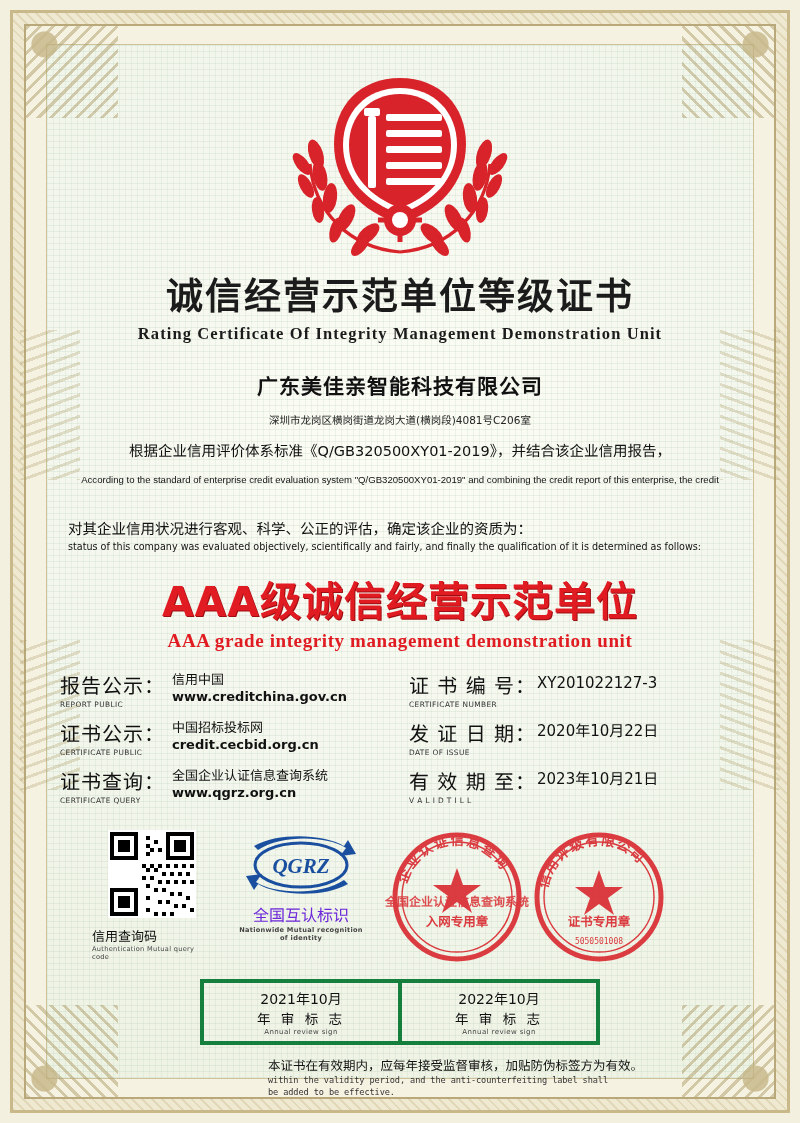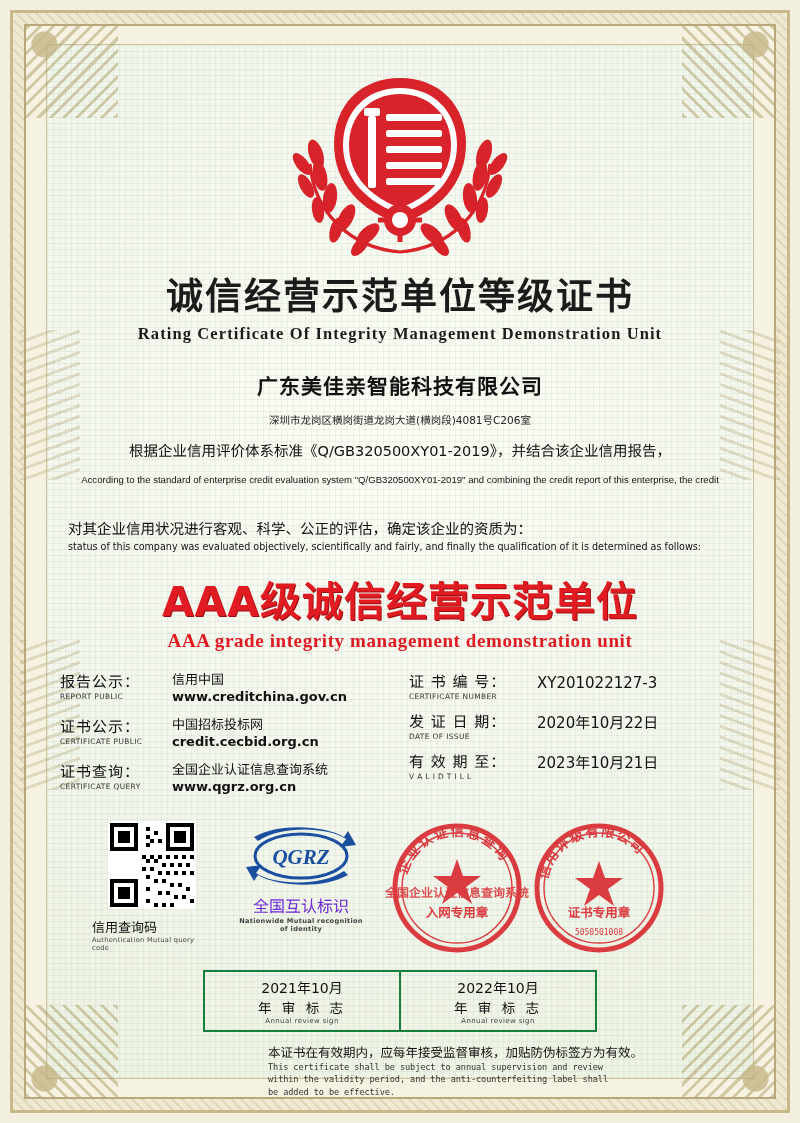--- a/index.html
+++ b/index.html
@@ -190,21 +190,21 @@
   .info-row {
     display: flex;
     align-items: flex-start;
     margin-bottom: 9px;
   }
   .lbl {
     width: 112px;
     flex: none;
   }
   .lbl .cn {
-    font-size: 15px;
+    font-size: 20px;
     color: #111;
     letter-spacing: 1px;
     white-space: nowrap;
   }
   .lbl .en {
     font-size: 7.4px;
     color: #333;
     letter-spacing: .4px;
     margin-top: 1px;
     white-space: nowrap;
@@ -262,21 +262,21 @@
 
   
   .annual {
     display: flex;
     justify-content: center;
     margin-top: 2px;
   }
   .annual-box {
     width: 194px;
     height: 58px;
-    border: 2px solid #15803d;
+    border: 4px solid #15803d;
     display: flex;
     flex-direction: column;
     align-items: center;
     justify-content: center;
   }
   .annual-box + .annual-box { border-left: none; }
   .annual-box .y { font-size: 14px; color: #111; }
   .annual-box .cn { font-size: 13.5px; color: #111; letter-spacing: 3px; }
   .annual-box .en { font-size: 7px; color: #444; letter-spacing: .4px; }
 
@@ -590,19 +590,18 @@
       </div>
       <div class="annual-box">
         <div class="y">2022年10月</div>
         <div class="cn">年 审 标 志</div>
         <div class="en">Annual review sign</div>
       </div>
     </div>
 
     <div class="note">
       <div class="cn">本证书在有效期内，应每年接受监督审核，加贴防伪标签方为有效。</div>
-      <div class="en">This certificate shall be subject to annual supervision and review</div>
       <div class="en">within the validity period, and the anti-counterfeiting label shall</div>
       <div class="en">be added to be effective.</div>
     </div>
 
   </div>
 </div>
 
 </body></html>

